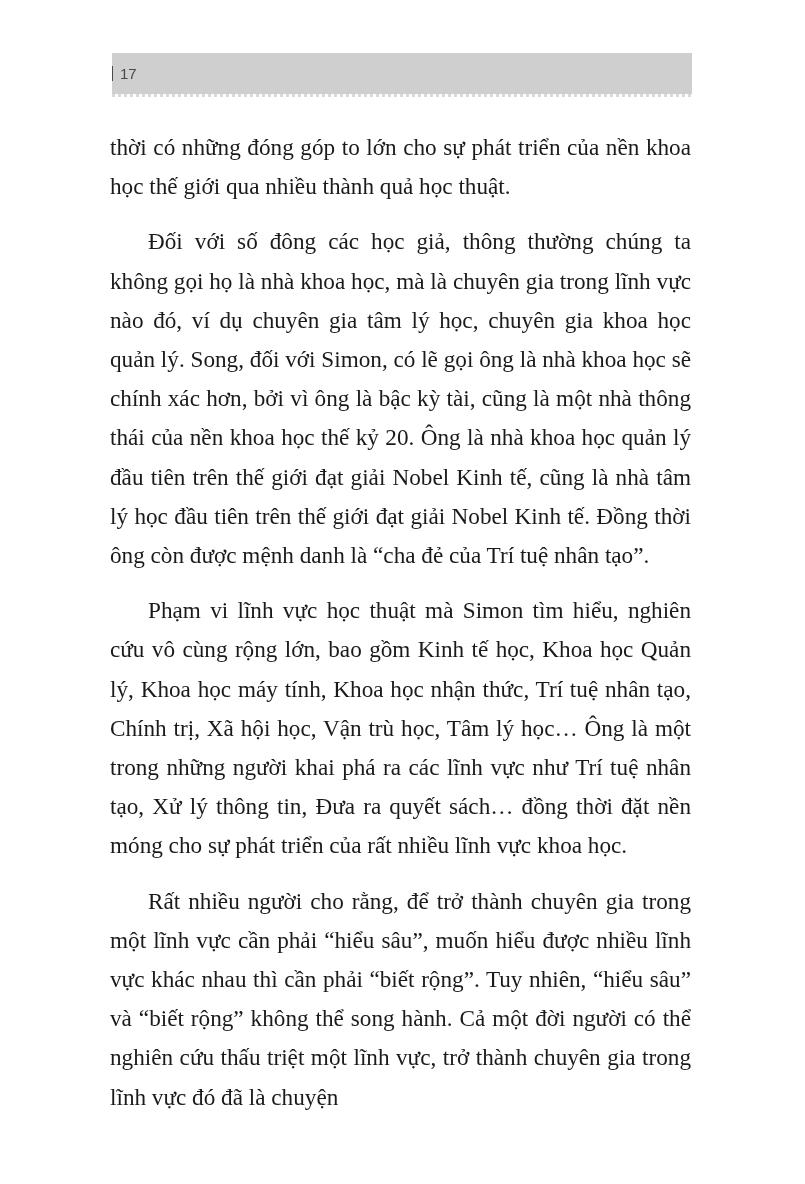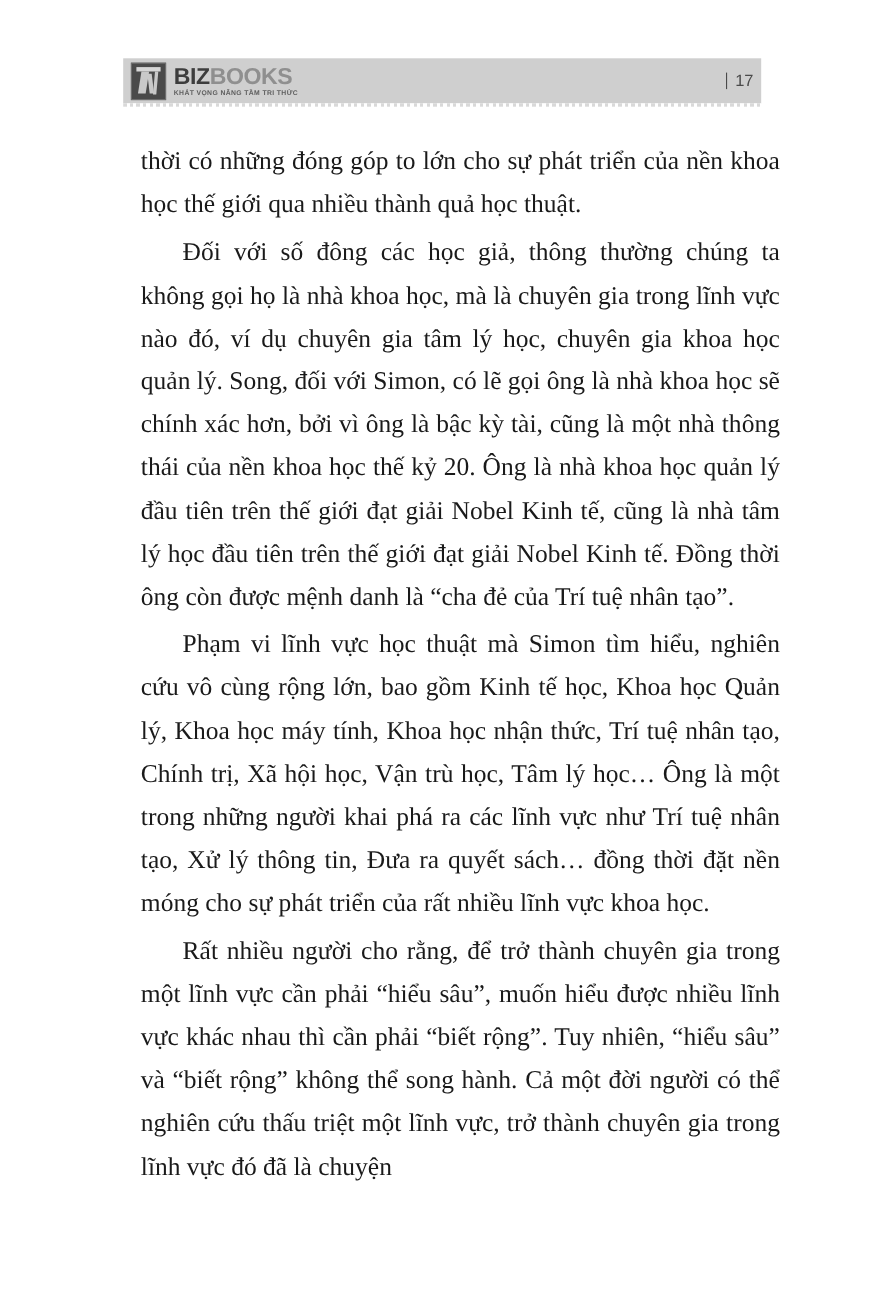--- a/index.html
+++ b/index.html
@@ -122,63 +122,48 @@
     display: inline-block;
     width: 1px;
     height: 15px;
     background: #4a4a4a;
     margin-right: 7px;
   }
 
   
   .body-text {
     position: absolute;
-    left: 128px;
+    left: 110px;
     top: 128px;
     width: 581px;
   }
   .body-text p {
     margin: 0;
     font-size: 23.2px;
     line-height: 39.2px;
     text-align: justify;
     text-justify: inter-word;
     color: #1a1a1a;
     -webkit-hyphens: none;
     hyphens: none;
   }
   .body-text p.indent {
     text-indent: 38px;
   }
   .body-text p + p {
-    margin-top: 4px;
+    margin-top: 16px;
   }
 </style>
 </head>
 <body>
 
 <div class="page">
 
   <div class="header-band">
 
-    <div class="logo-block">
-      <div class="logo-mark">
-        <div class="book-top"></div>
-        <div class="fig">
-          <span class="f1"></span>
-          <span class="f2"></span>
-          <span class="f3"></span>
-          <span class="f4"></span>
-        </div>
-      </div>
-      <div class="wordmark">
-        <div class="wordmark-main"><span class="wm-biz">BIZ</span><span class="wm-books">BOOKS</span></div>
-        <div class="wordmark-sub">KHÁT VỌNG NÂNG TẦM TRI THỨC</div>
-      </div>
-    </div>
 
     <div class="page-num">
       <span class="bar"></span>
       <span>17</span>
     </div>
 
   </div>
 
   <div class="body-text">
       <p>thời có những đóng góp to lớn cho sự phát triển của nền khoa học thế giới qua nhiều thành quả học thuật.</p>

